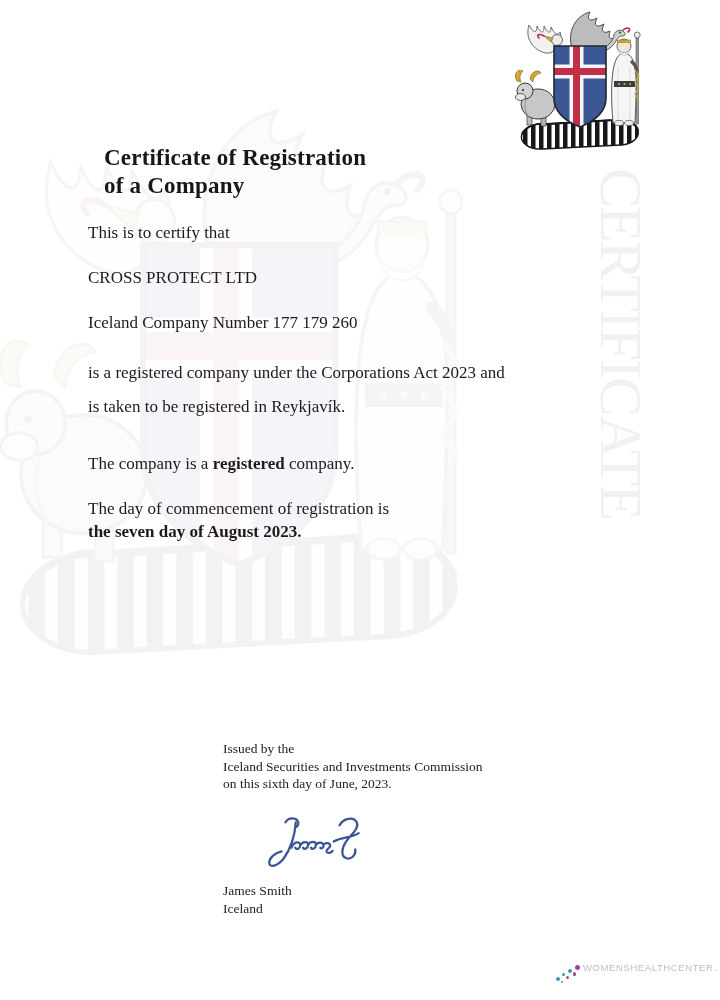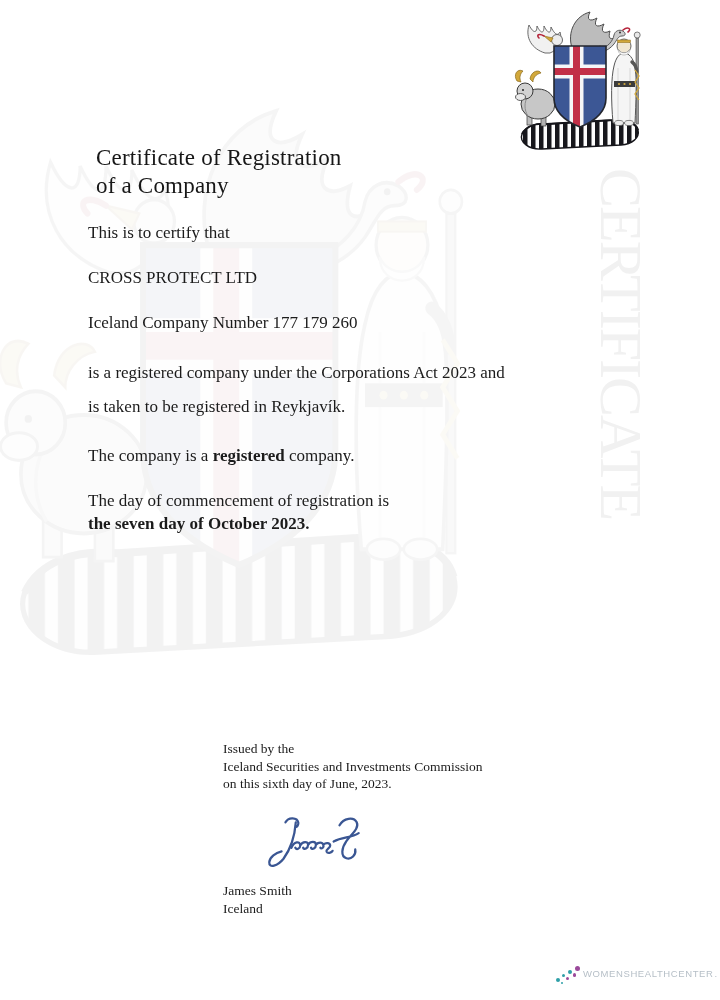--- a/index.html
+++ b/index.html
@@ -19,35 +19,35 @@
     writing-mode:vertical-rl;text-orientation:mixed;
     font-family:"Liberation Serif", serif;font-size:60px;letter-spacing:-2px;
     color:#f1f1f1;user-select:none;pointer-events:none;
   }
   
   .emblem{position:absolute;left:514px;top:8px;width:132px;height:150px;}
   .emblem svg{width:100%;height:100%;display:block;}
   
   .content{position:absolute;left:88px;top:144px;width:500px;}
   .content h1{
-    font-size:23px;line-height:28px;font-weight:normal;margin:0 0 21px 8px;
+    font-size:23px;line-height:28px;font-weight:bold;margin:0 0 21px 16px;
     white-space:pre-line;letter-spacing:.2px;color:#171717;
   }
   .content p{font-size:17px;line-height:23px;margin:0 0 22px 0;white-space:pre-line;}
   .content p.bold{font-weight:normal;}
-  .content p.reg{line-height:34px;margin-bottom:20px;}
+  .content p.reg{line-height:34px;margin-bottom:28px;}
   .content b{font-weight:bold;}
   
   .issued{position:absolute;left:223px;top:740px;font-size:13.5px;line-height:17.5px;}
   .signature{position:absolute;left:256px;top:814px;}
   .signer{position:absolute;left:223px;top:874px;font-size:13.5px;line-height:17.5px;margin-top:8px;}
   
   .footer-logo{
     position:absolute;left:553px;top:962px;height:26px;
-    display:flex;align-items:center;
+    display:flex;align-items:flex-start;
     font-family:"Liberation Sans", sans-serif;
   }
   .dots{position:relative;width:30px;height:24px;}
   .dots span{position:absolute;border-radius:50%;display:block;}
   .dots .d1{width:5px;height:5px;left:22px;top:3px;background:#9b4a9b;}
   .dots .d2{width:4px;height:4px;left:15px;top:7px;background:#2fa0a8;}
   .dots .d3{width:3.5px;height:3.5px;left:19.5px;top:10px;background:#9b4a9b;}
   .dots .d4{width:3px;height:3px;left:9px;top:11px;background:#2fa0a8;}
   .dots .d5{width:3px;height:3px;left:13px;top:14px;background:#9b4a9b;}
   .dots .d6{width:4px;height:4px;left:3px;top:15px;background:#2fa0a8;}
@@ -151,21 +151,21 @@
 
   <div class="content">
     <h1>Certificate of Registration
 of a Company</h1>
     <p>This is to certify that</p>
     <p class="bold">CROSS PROTECT LTD</p>
     <p class="bold">Iceland Company Number 177 179 260</p>
     <p class="reg">is a registered company under the Corporations Act 2023 and
 is taken to be registered in Reykjavík.</p>
     <p><span>The company is a </span><b>registered</b><span> company.</span></p>
-    <p><span>The day of commencement of registration is</span><br><b>the seven day of October 2023.</b></p>
+    <p><span>The day of commencement of registration is</span><br><b>the seven day of August 2023.</b></p>
   </div>
 
   <div class="issued">
     <div>Issued by the</div>
     <div>Iceland Securities and Investments Commission</div>
     <div>on this sixth day of June, 2023.</div>
   </div>
 
   <svg class="signature" width="113" height="58" viewBox="0 0 115 58" fill="none" stroke="#3a5693" stroke-width="2.3" stroke-linecap="round" stroke-linejoin="round">
     <path d="M30,8 C33,2 42,3 43,8 C43.5,10.5 42,12.5 40,13 M40.5,8 C39.5,21 36,34 28,45 C22,52.5 13,55 13.5,48.5 C14,43 20,39 26,37.5"></path>

